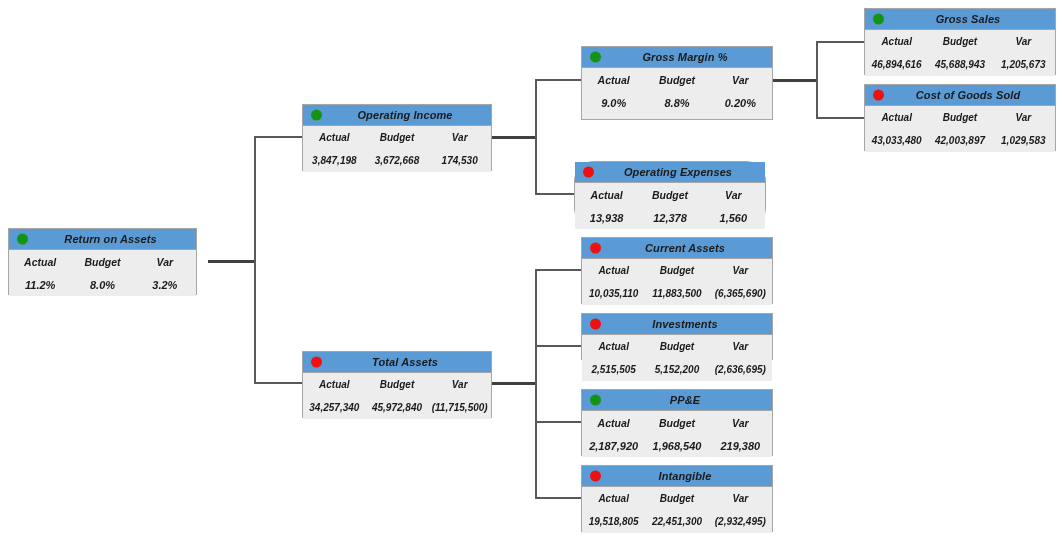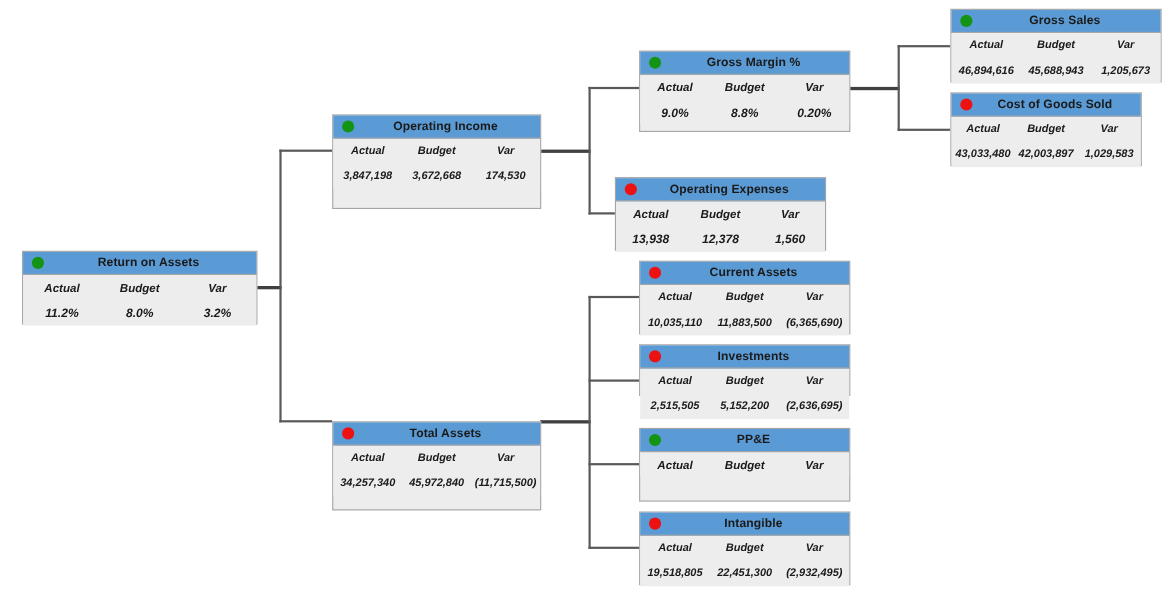--- a/index.html
+++ b/index.html
@@ -38,20 +38,21 @@
     position: relative;
     height: 20px;
     background: #5b9bd5;
     border-bottom: 1px solid #a6a6a6;
     display: flex;
     align-items: center;
     justify-content: center;
   }
   .node-title {
     font-size: 11px;
+    font-style: italic;
     font-weight: bold;
     color: #1a1a1a;
     letter-spacing: 0.1px;
     white-space: nowrap;
     padding-left: 16px;
   }
   .status-dot {
     position: absolute;
     left: 8px;
     top: 50%;
@@ -107,59 +108,59 @@
   <div class="conn h" style="left:535px; top:269px; width:46px;"></div>
   <div class="conn h" style="left:535px; top:345px; width:46px;"></div>
   <div class="conn h" style="left:535px; top:421px; width:46px;"></div>
   <div class="conn h" style="left:535px; top:497px; width:46px;"></div>
 
   <div class="conn thick-h" style="left:772px; top:79px; width:46px;"></div>
   <div class="conn v" style="left:816px; top:41px; height:78px;"></div>
   <div class="conn h" style="left:816px; top:41px; width:48px;"></div>
   <div class="conn h" style="left:816px; top:117px; width:48px;"></div>
 
-  <div class="node" style="left:20px; top:228px; width:214px; height:67px;">
+  <div class="node" style="left:8px; top:228px; width:189px; height:67px;">
     <div class="node-header">
       <span class="status-dot green"></span>
       <span class="node-title">Return on Assets</span>
     </div>
     <div class="node-body">
       <div class="row head">
         <span class="cell">Actual</span>
         <span class="cell">Budget</span>
         <span class="cell">Var</span>
       </div>
       <div class="row vals">
         <span class="cell">11.2%</span>
         <span class="cell">8.0%</span>
         <span class="cell">3.2%</span>
       </div>
     </div>
   </div>
 
-  <div class="node wide" style="left:302px; top:104px; width:190px; height:86px;">
+  <div class="node wide" style="left:302px; top:104px; width:190px; height:67px;">
     <div class="node-header">
       <span class="status-dot green"></span>
       <span class="node-title">Operating Income</span>
     </div>
     <div class="node-body">
       <div class="row head">
         <span class="cell">Actual</span>
         <span class="cell">Budget</span>
         <span class="cell">Var</span>
       </div>
       <div class="row vals">
         <span class="cell">3,847,198</span>
         <span class="cell">3,672,668</span>
         <span class="cell">174,530</span>
       </div>
     </div>
   </div>
 
-  <div class="node wide" style="left:302px; top:351px; width:190px; height:81px;margin-top:32px;">
+  <div class="node wide" style="left:302px; top:351px; width:190px; height:67px;">
     <div class="node-header">
       <span class="status-dot red"></span>
       <span class="node-title">Total Assets</span>
     </div>
     <div class="node-body">
       <div class="row head">
         <span class="cell">Actual</span>
         <span class="cell">Budget</span>
         <span class="cell">Var</span>
       </div>
@@ -183,21 +184,21 @@
         <span class="cell">Var</span>
       </div>
       <div class="row vals">
         <span class="cell">9.0%</span>
         <span class="cell">8.8%</span>
         <span class="cell">0.20%</span>
       </div>
     </div>
   </div>
 
-  <div class="node" style="left:559px; top:161px; width:192px; height:67px;">
+  <div class="node" style="left:574px; top:161px; width:192px; height:67px;border-radius:20px;">
     <div class="node-header">
       <span class="status-dot red"></span>
       <span class="node-title">Operating Expenses</span>
     </div>
     <div class="node-body">
       <div class="row head">
         <span class="cell">Actual</span>
         <span class="cell">Budget</span>
         <span class="cell">Var</span>
       </div>
@@ -251,20 +252,25 @@
     <div class="node-header">
       <span class="status-dot green"></span>
       <span class="node-title">PP&amp;E</span>
     </div>
     <div class="node-body">
       <div class="row head">
         <span class="cell">Actual</span>
         <span class="cell">Budget</span>
         <span class="cell">Var</span>
       </div>
+      <div class="row vals">
+        <span class="cell">2,187,920</span>
+        <span class="cell">1,968,540</span>
+        <span class="cell">219,380</span>
+      </div>
     </div>
   </div>
 
   <div class="node wide" style="left:581px; top:465px; width:192px; height:67px;">
     <div class="node-header">
       <span class="status-dot red"></span>
       <span class="node-title">Intangible</span>
     </div>
     <div class="node-body">
       <div class="row head">
@@ -292,21 +298,21 @@
         <span class="cell">Var</span>
       </div>
       <div class="row vals">
         <span class="cell">46,894,616</span>
         <span class="cell">45,688,943</span>
         <span class="cell">1,205,673</span>
       </div>
     </div>
   </div>
 
-  <div class="node wide" style="left:864px; top:84px; width:174px; height:67px;">
+  <div class="node wide" style="left:864px; top:84px; width:192px; height:67px;">
     <div class="node-header">
       <span class="status-dot red"></span>
       <span class="node-title">Cost of Goods Sold</span>
     </div>
     <div class="node-body">
       <div class="row head">
         <span class="cell">Actual</span>
         <span class="cell">Budget</span>
         <span class="cell">Var</span>
       </div>

